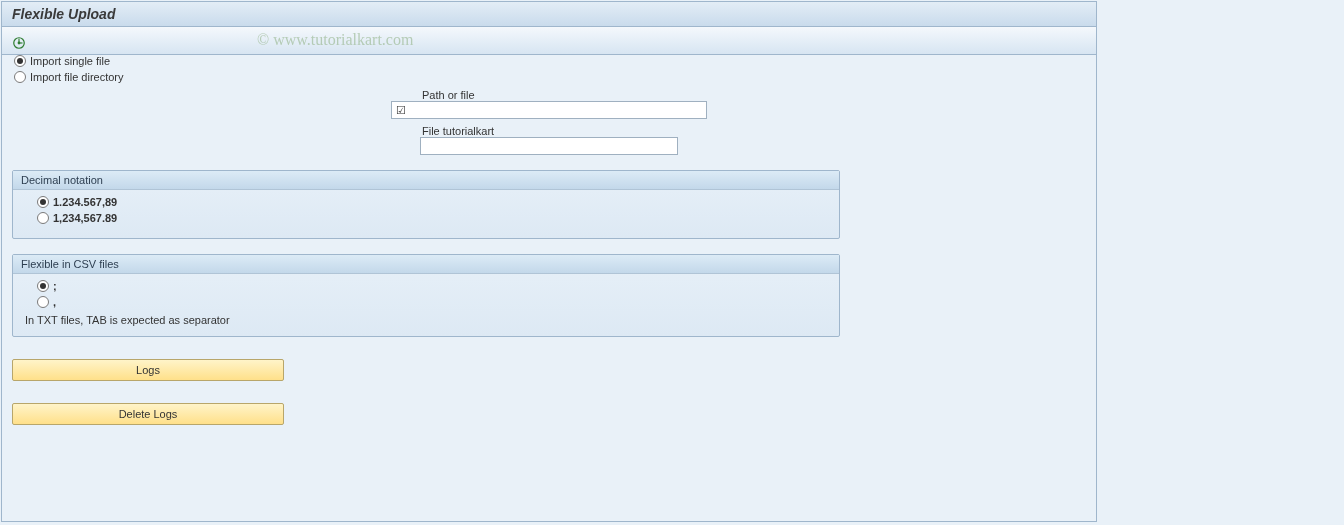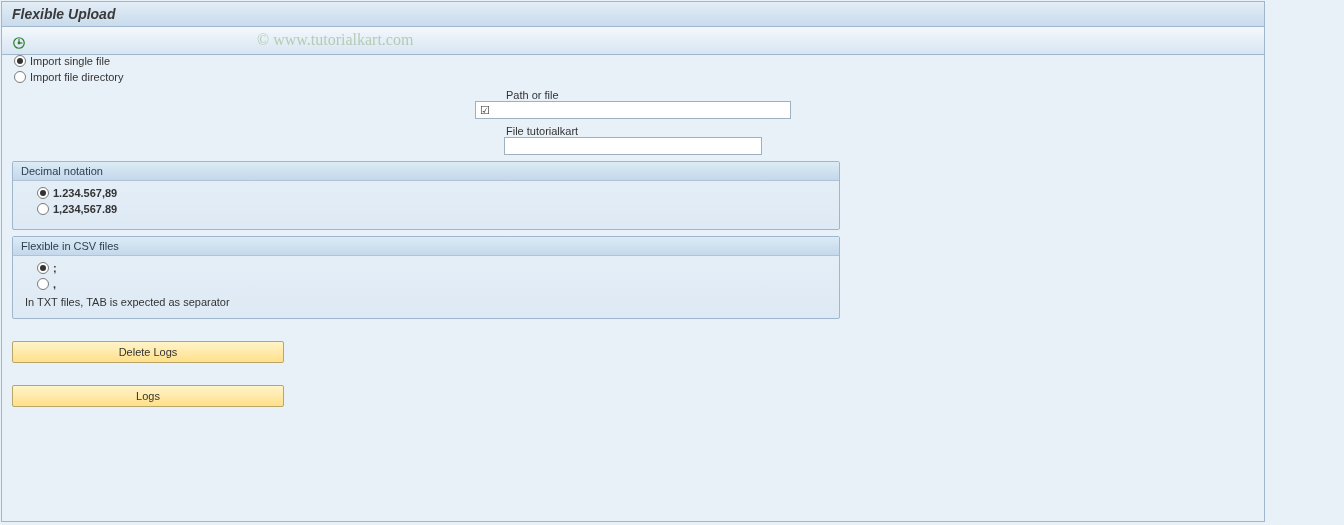--- a/index.html
+++ b/index.html
@@ -11,21 +11,21 @@
       font-family: Arial, Helvetica, sans-serif;
       font-size: 11px;
       background: #e9f1f8;
       width: 1344px;
       height: 525px;
       overflow: hidden;
       color: #333;
     }
     .window {
       border: 1px solid #9fb6cc;
-      width: 1264px;
+      width: 1096px;
       height: 521px;
       margin: 1px;
       background: #e9f1f8;
     }
     .titlebar {
       background: linear-gradient(#e3edf6, #c9dbec);
       border-bottom: 1px solid #9fb6cc;
       padding: 4px 10px;
       font-style: italic;
       font-weight: bold;
@@ -106,21 +106,21 @@
     }
     .input-desc {
       width: 258px;
     }
     .check-mark {
       font-size: 11px;
       line-height: 1;
       color: #2b2b2b;
     }
     .group-box {
-      margin-top: 6px;
+      margin-top: 15px;
       border: 1px solid #9fb6cc;
       background: linear-gradient(#e7f0f8, #dde9f4);
       width: 828px;
       border-radius: 2px;
     }
     .group-title {
       background: linear-gradient(#dcebf6, #c3d8ea);
       border-bottom: 1px solid #b0c4d6;
       padding: 3px 8px;
       font-size: 11px;
@@ -246,22 +246,22 @@
           <span class="radio-outer">
               <span class="radio-inner"></span>
             </span>
           <span>,</span>
         </div>
         <div class="note-text">In TXT files, TAB is expected as separator</div>
       </div>
     </div>
 
     <div class="btn-wrap">
+      <div class="sap-button">
+        <span>Logs</span>
+      </div>
       <div class="sap-button second">
         <span>Delete Logs</span>
       </div>
-      <div class="sap-button">
-        <span>Logs</span>
-      </div>
     </div>
 
   </div>
 </div>
 
 </body></html>

